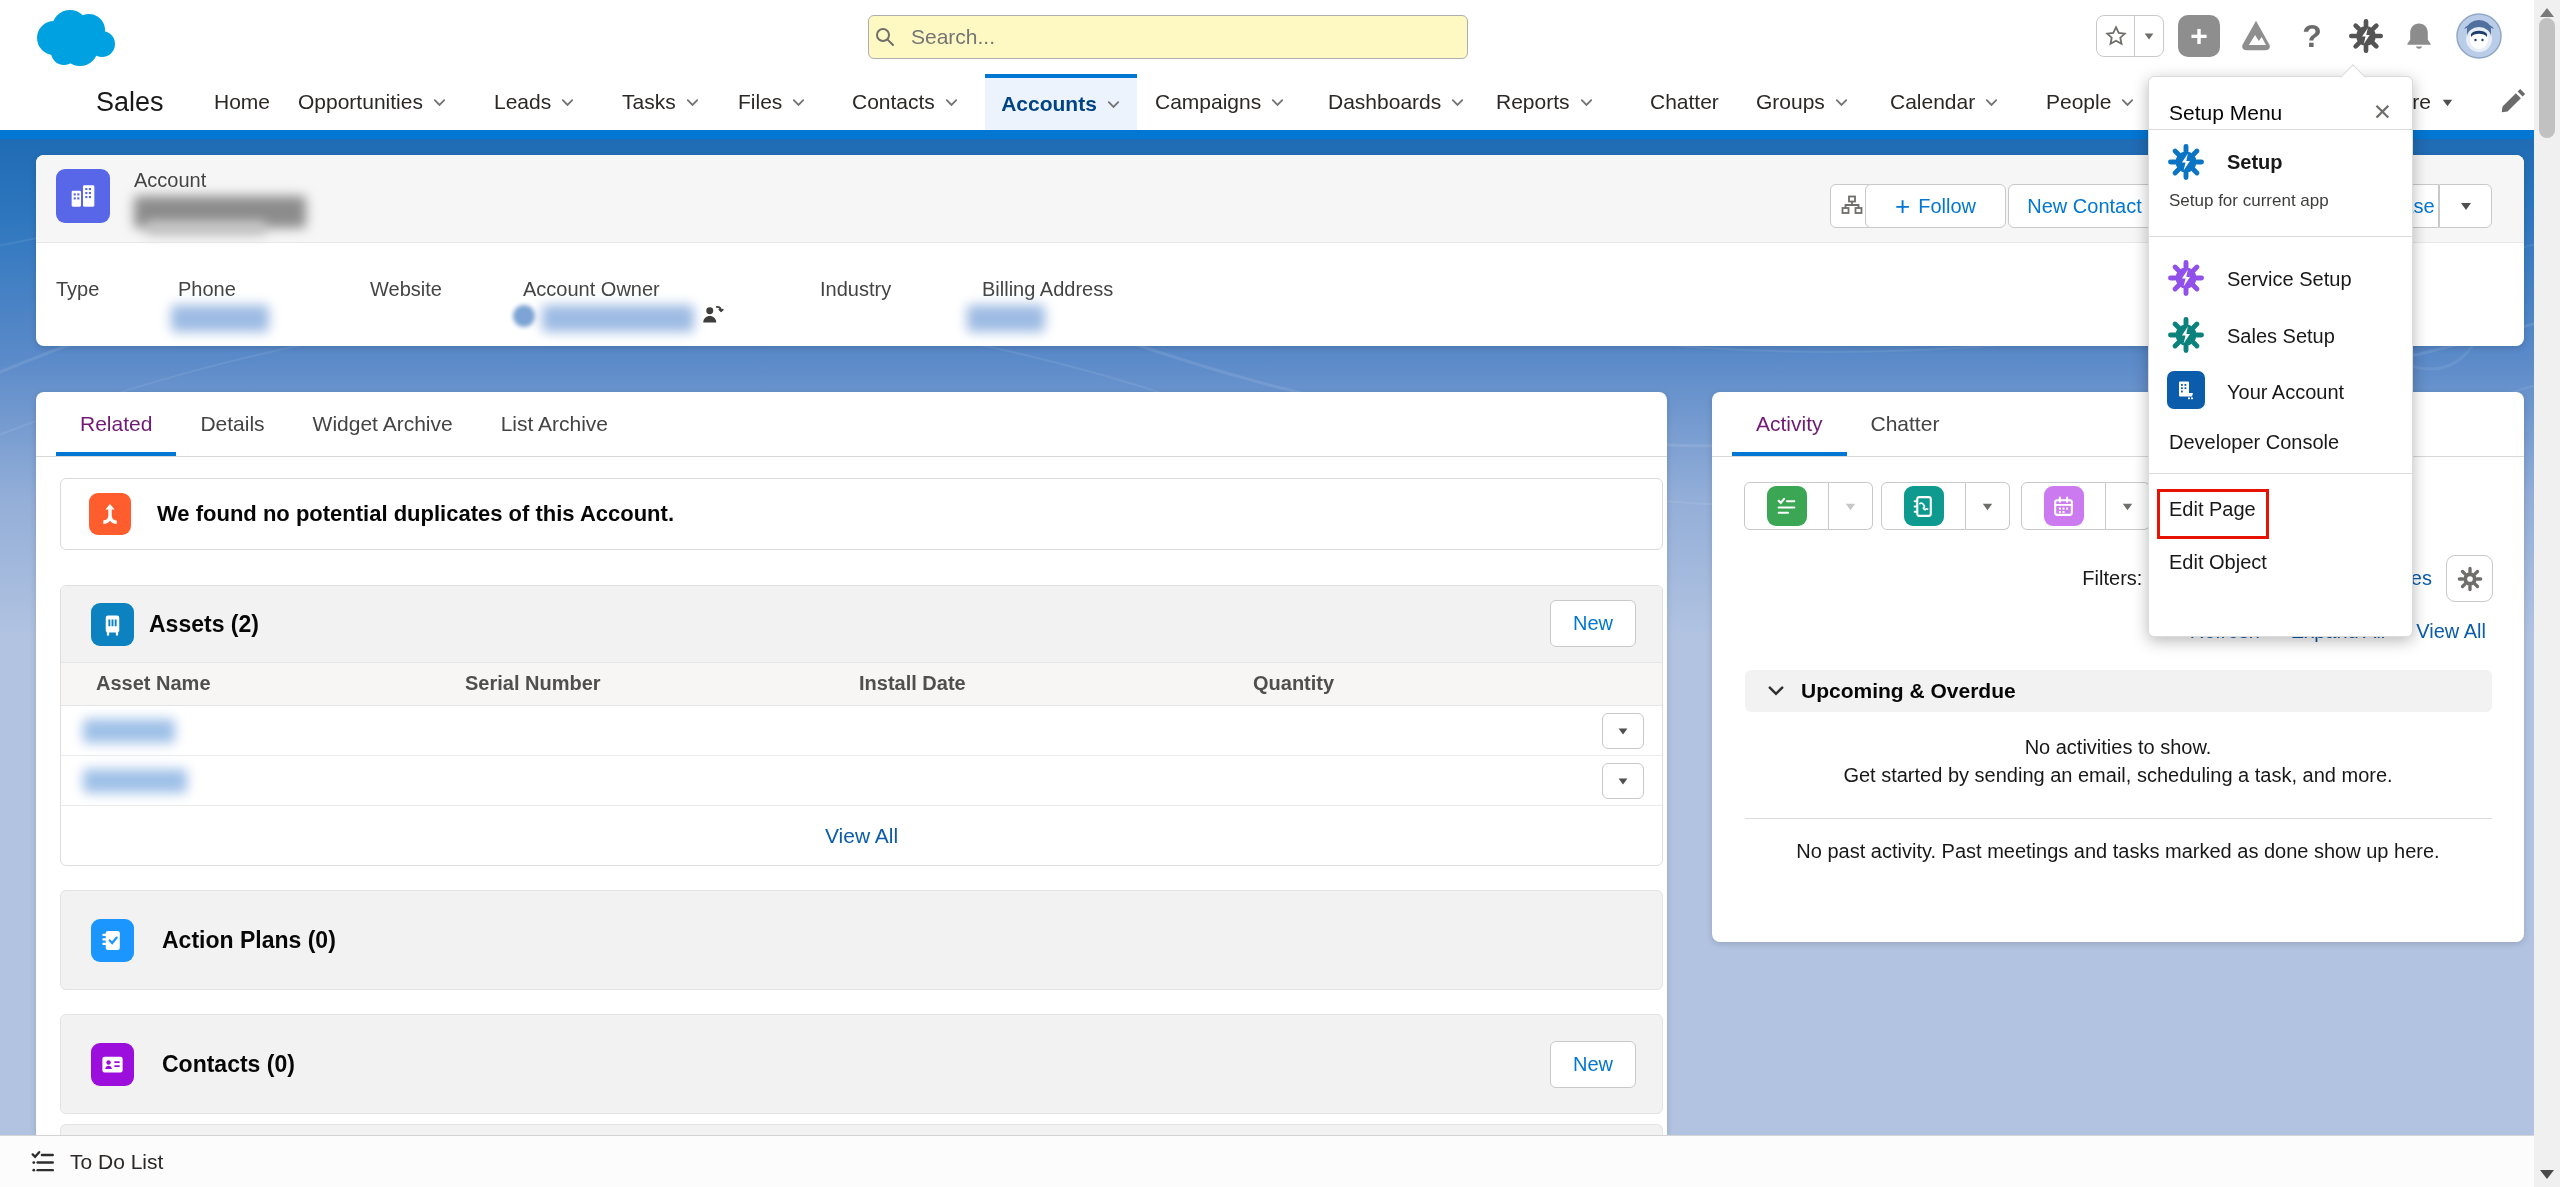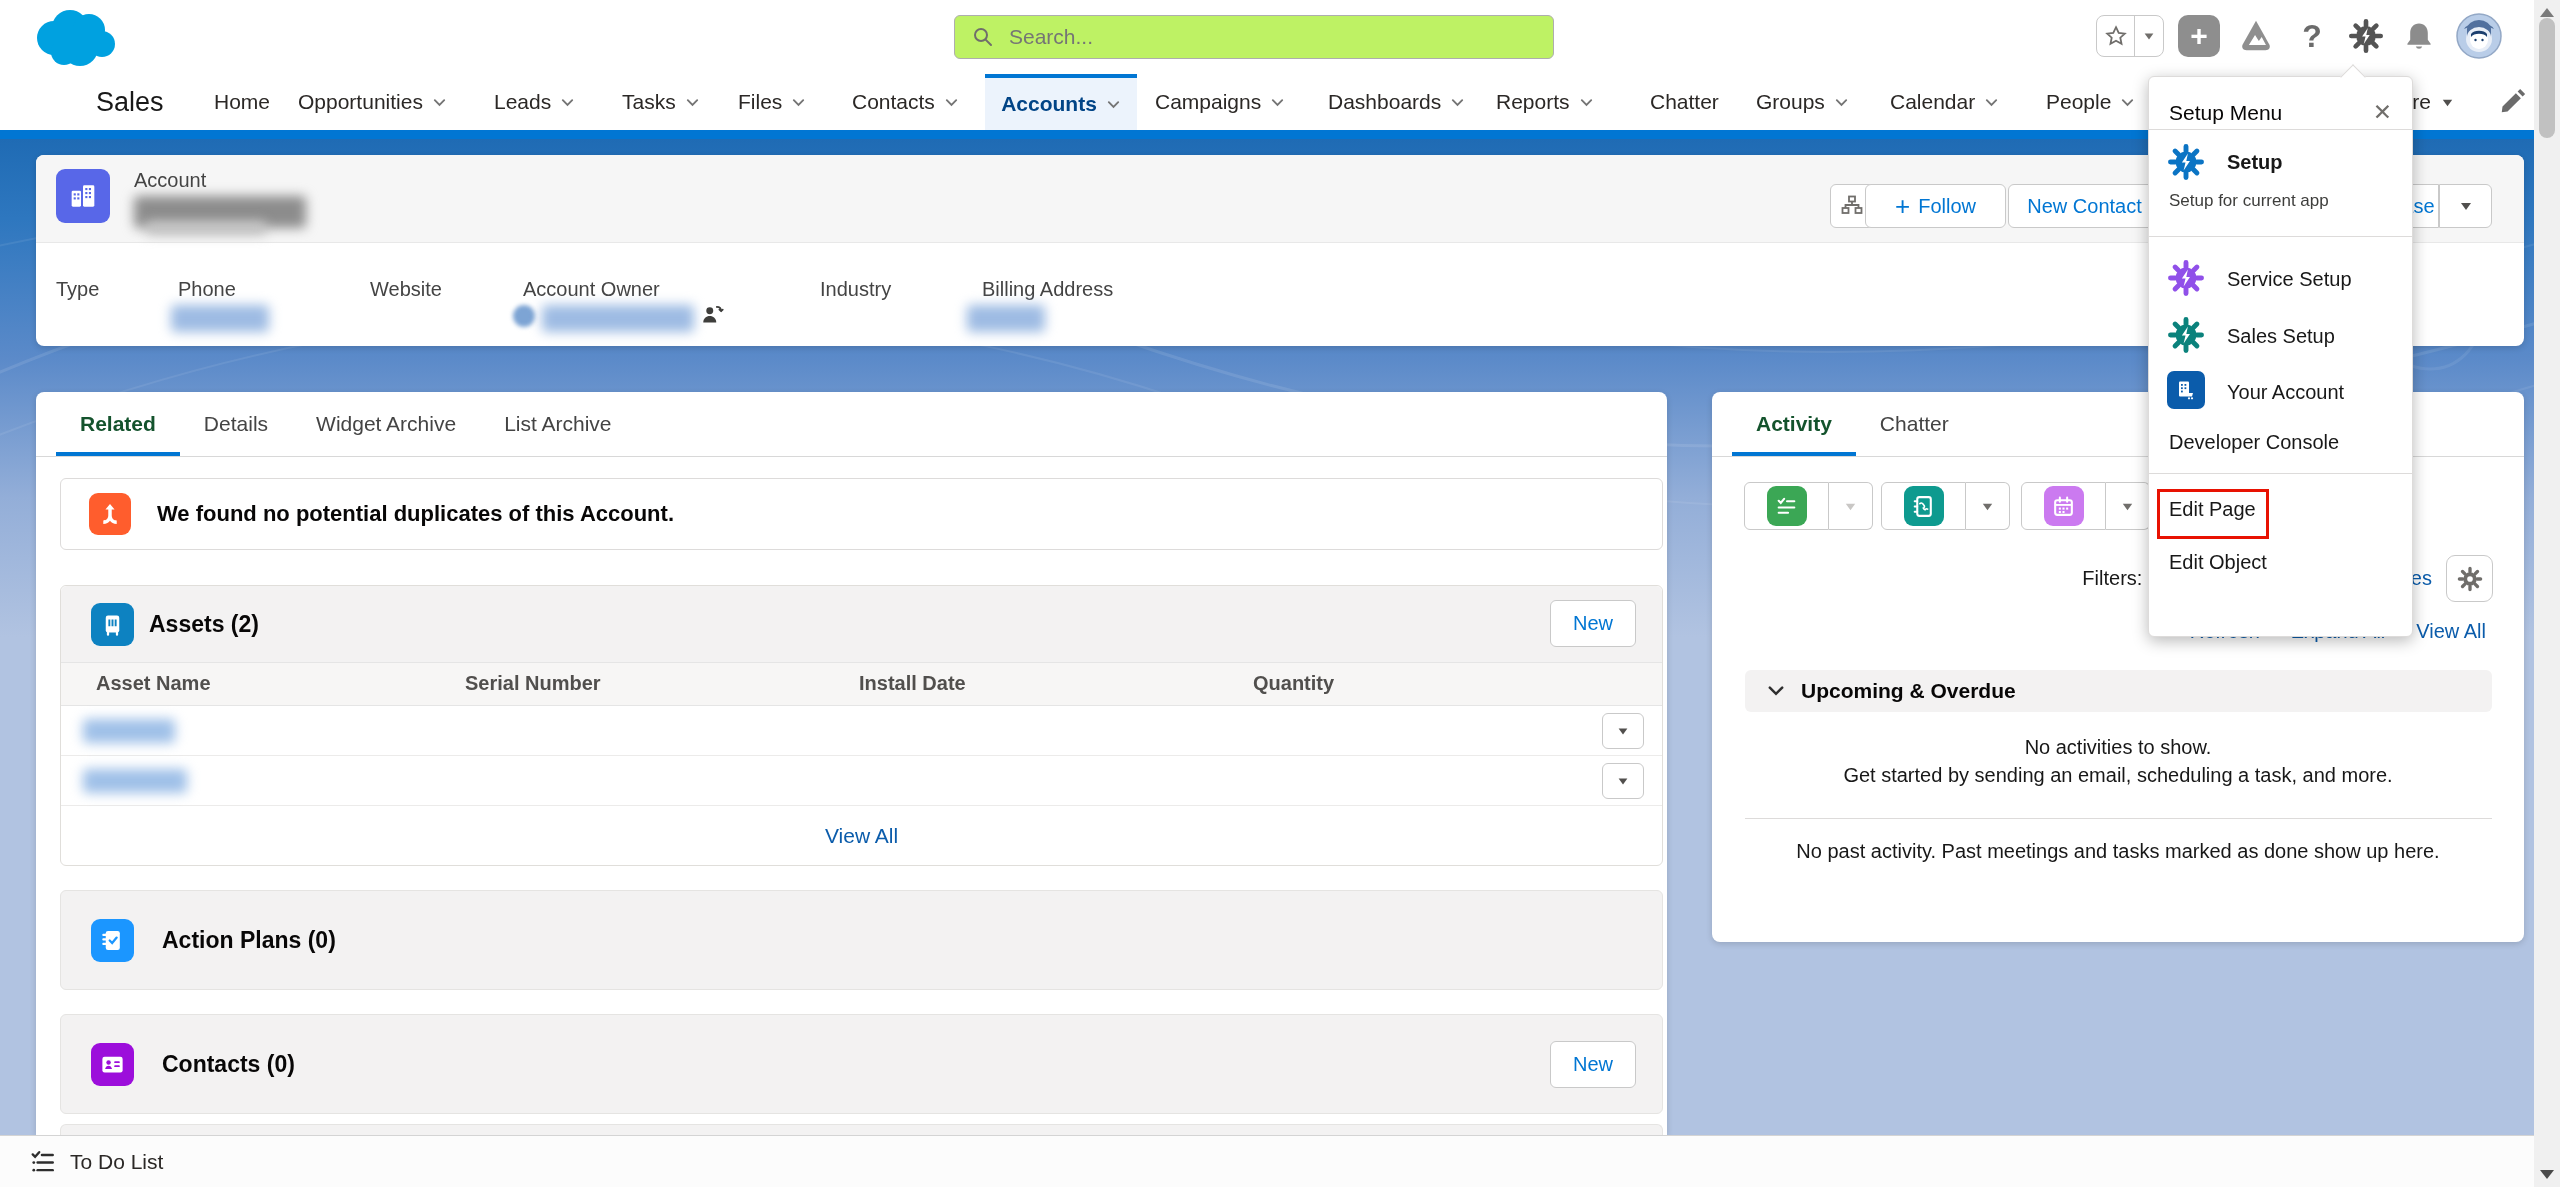--- a/index.html
+++ b/index.html
@@ -5,22 +5,22 @@
   html,body{margin:0;padding:0;}
   body{
     width:2560px;height:1187px;position:relative;overflow:hidden;
     font-family:"Liberation Sans", sans-serif;background:#b1c3e1;color:#181818;
   }
   .abs{position:absolute;}
   
   .topbar{position:absolute;left:0;top:0;width:2560px;height:74px;background:#fff;z-index:20;}
   .navbar{position:absolute;left:0;top:74px;width:2560px;height:56px;background:#fff;z-index:20;}
   .bluestrip{position:absolute;left:0;top:130px;width:2560px;height:9px;background:#0176d3;z-index:20;}
-  .search-box{position:absolute;left:954px;top:15px;width:600px;height:44px;border:1px solid #aeaeae;border-radius:6px;
-    display:flex;align-items:center;gap:12px;padding-left:16px;box-sizing:border-box;background:#bef264;}
+  .search-box{position:absolute;left:868px;top:15px;width:600px;height:44px;border:1px solid #aeaeae;border-radius:6px;
+    display:flex;align-items:center;gap:12px;padding-left:4px;box-sizing:border-box;background:#fef9c3;}
   .search-box input{border:none;outline:none;font-size:21px;color:#706e6b;font-family:inherit;width:480px;background:transparent;}
   .tb-ico{position:absolute;top:15px;height:42px;display:flex;align-items:center;justify-content:center;}
   .star-group{left:2096px;width:68px;border:1px solid #c9c9c9;border-radius:8px;box-sizing:border-box;}
   .star-group .sep{width:1px;height:40px;background:#c9c9c9;}
   .plus-btn{left:2178px;width:42px;background:#8e8e8e;border-radius:10px;color:#fff;font-size:30px;font-weight:bold;}
   .avatar{left:2456px;width:46px;}
   
   .nav-item{position:absolute;top:74px;height:56px;display:flex;align-items:center;gap:9px;font-size:21px;color:#2b2826;cursor:pointer;}
   .nav-item.active{background:#ecf3fc;border-top:4px solid #0176d3;box-sizing:border-box;padding:0 22px;font-weight:bold;color:#014486;}
   .brand{position:absolute;left:96px;top:74px;height:56px;display:flex;align-items:center;font-size:27px;color:#181818;}
@@ -34,21 +34,21 @@
   .btn{display:flex;align-items:center;justify-content:center;background:#fff;border:1px solid #c9c9c9;
     border-radius:6px;color:#0176d3;font-size:20px;box-sizing:border-box;cursor:pointer;gap:8px;}
   .blurblock{filter:blur(6px);border-radius:4px;position:absolute;}
   .field-label{position:absolute;font-size:20px;color:#444;}
   .icon-sq{border-radius:9px;display:flex;align-items:center;justify-content:center;flex:none;}
   .sec-title{font-size:23px;font-weight:bold;color:#080707;}
   .link{color:#0b5cab;cursor:pointer;}
   
   .ltabs{position:absolute;left:20px;top:0;height:64px;display:flex;align-items:stretch;}
   .ltab{display:flex;align-items:center;padding:0 24px;font-size:21px;color:#444;position:relative;cursor:pointer;}
-  .ltab.active{font-weight:bold;color:#14532d;}
+  .ltab.active{font-weight:normal;color:#701a75;}
   .ltab.active:after{content:"";position:absolute;left:0;right:0;bottom:0;height:4px;background:#0176d3;}
   .tab-border{position:absolute;left:0;right:0;top:64px;height:1px;background:#d8d8d8;}
   
   .t-col{position:absolute;font-size:20px;color:#514f4d;font-weight:bold;margin-left:13px;}
   .row-arrow{position:absolute;right:18px;top:7px;width:42px;height:36px;}
   
   .comp{position:absolute;top:90px;height:48px;display:flex;}
   .comp .main{width:85px;height:48px;border:1px solid #c9c9c9;border-radius:6px 0 0 6px;display:flex;align-items:center;justify-content:center;box-sizing:border-box;background:#fff;}
   .comp .trig{width:44px;height:48px;border:1px solid #c9c9c9;border-left:none;border-radius:0 6px 6px 0;display:flex;align-items:center;justify-content:center;box-sizing:border-box;background:#fff;}
   

